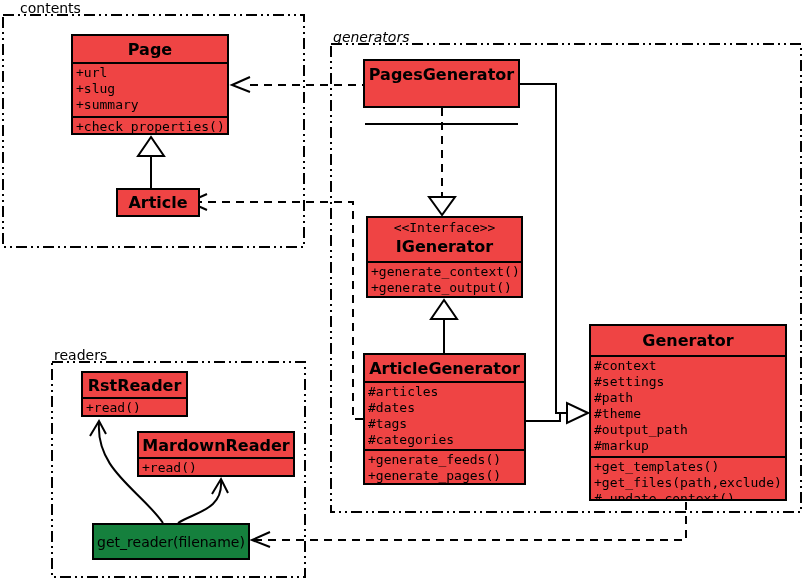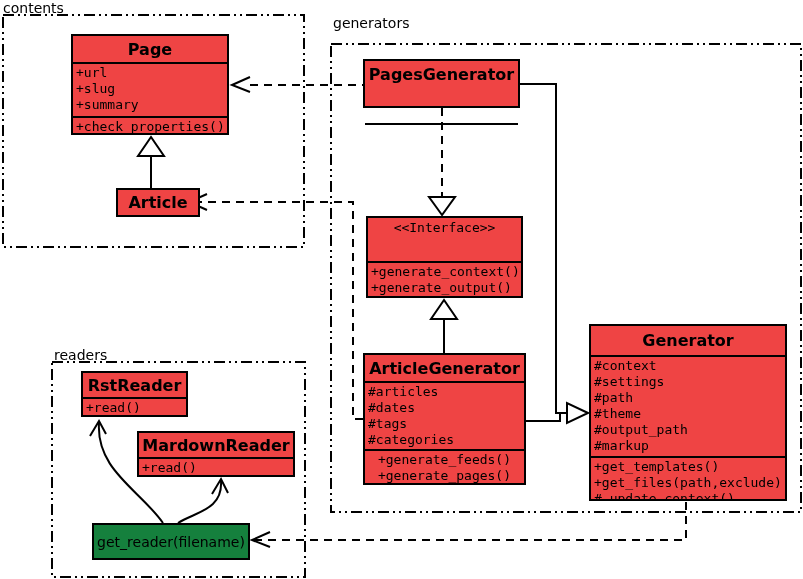--- a/index.html
+++ b/index.html
@@ -75,22 +75,22 @@
         <polyline points="90,436 99,421 106,434"></polyline>
       </g>
 
       <g>
         <path d="M 178,523 C 195,512 223,510 221,481"></path>
         <polyline points="212,494 221,479 228,493"></polyline>
       </g>
     </g>
   </svg>
 
-  <div class="pkg-label" style="left:3px;top:0px;">contents</div>
-  <div class="pkg-label" style="left:333px;top:15px;">generators</div>
+  <div class="pkg-label" style="left:20px;top:0px;">contents</div>
+  <div class="pkg-label" style="left:333px;top:29px;font-style:italic;">generators</div>
   <div class="pkg-label" style="left:54px;top:347px;">readers</div>
 
   <div class="cls" style="left:71px;top:34px;width:158px;height:101px;">
     <div class="name" style="height:26px;">Page</div>
     <div class="sect" style="height:51px;">
       <div class="member">+url</div>
       <div class="member">+slug</div>
       <div class="member">+summary</div>
     </div>
     <div class="sect" style="flex:1;">
@@ -105,36 +105,37 @@
   <div class="cls" style="left:363px;top:59px;width:157px;height:49px;gap:36px;">
     <div class="name" style="height:26px;">PagesGenerator</div>
     <div class="sect" style="flex:1;">
       <div class="member">#pages</div>
     </div>
   </div>
 
   <div class="cls" style="left:366px;top:216px;width:157px;height:82px;">
     <div class="sect hdr2" style="height:42px;border-top:none;">
       <div class="stereo">&lt;&lt;Interface&gt;&gt;</div>
+      <div class="big">IGenerator</div>
     </div>
     <div class="sect" style="flex:1;">
       <div class="member">+generate_context()</div>
       <div class="member">+generate_output()</div>
     </div>
   </div>
 
   <div class="cls" style="left:363px;top:353px;width:163px;height:132px;">
     <div class="name" style="height:26px;">ArticleGenerator</div>
     <div class="sect" style="height:65px;">
       <div class="member">#articles</div>
       <div class="member">#dates</div>
       <div class="member">#tags</div>
       <div class="member">#categories</div>
     </div>
-    <div class="sect" style="flex:1;text-align:center;">
+    <div class="sect" style="flex:1;">
       <div class="member">+generate_feeds()</div>
       <div class="member">+generate_pages()</div>
     </div>
   </div>
 
   <div class="cls" style="left:589px;top:324px;width:198px;height:177px;">
     <div class="name" style="height:29px;">Generator</div>
     <div class="sect" style="height:98px;">
       <div class="member">#context</div>
       <div class="member">#settings</div>

